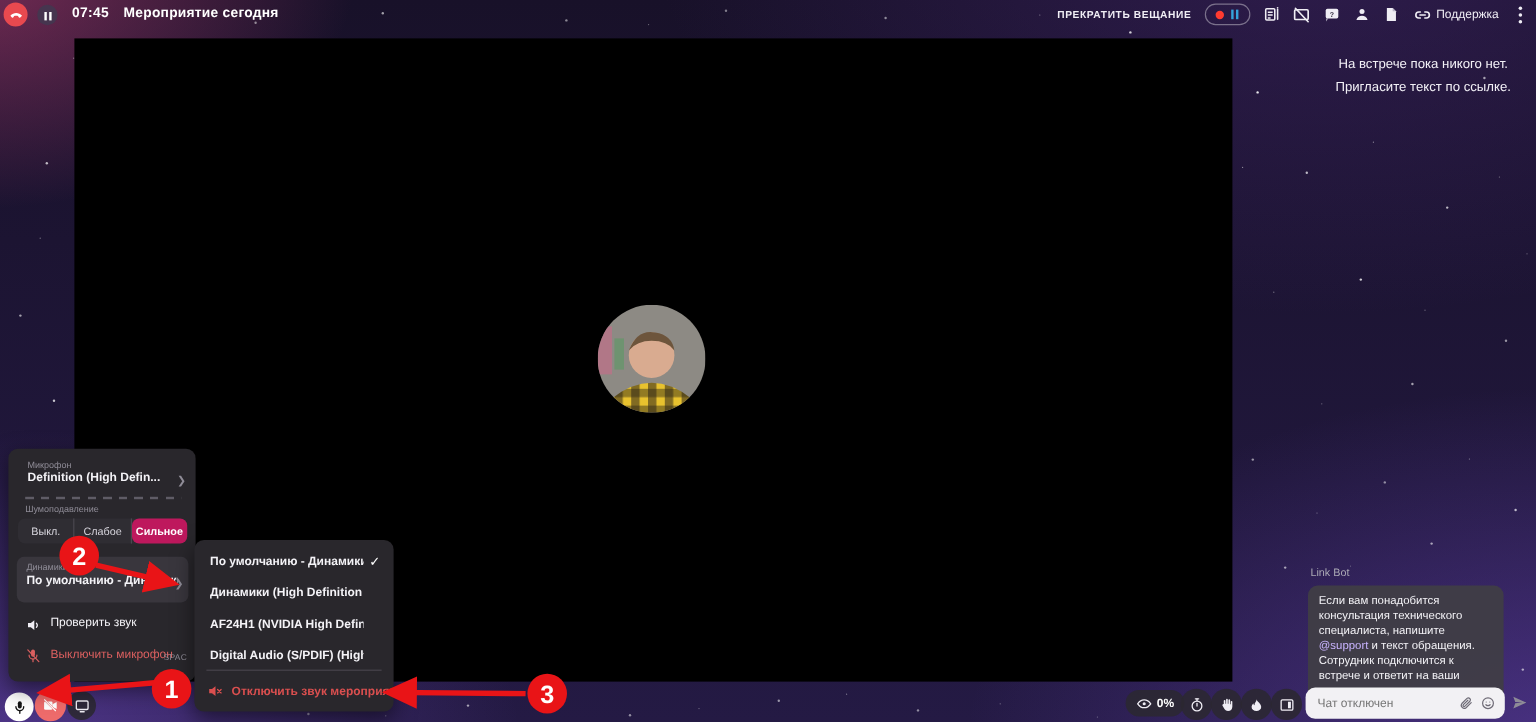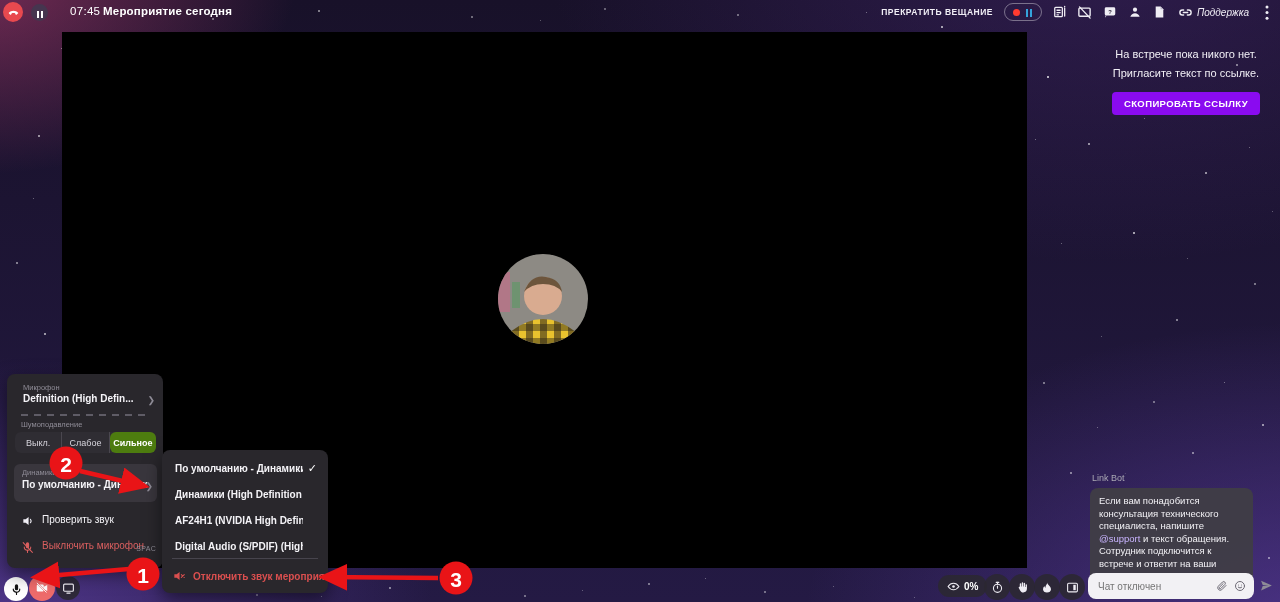--- a/index.html
+++ b/index.html
@@ -34,32 +34,32 @@
     1144px 118px rgba(255,255,255,.5),1187px 258px rgba(255,255,255,.4),1224px 382px rgba(255,255,255,.5),
     1249px 147px rgba(255,255,255,.45),1272px 211px rgba(255,255,255,.4),1168px 498px rgba(255,255,255,.5),
     1216px 541px rgba(255,255,255,.4),1097px 427px rgba(255,255,255,.45),866px 12px rgba(255,255,255,.5),
     540px 20px rgba(255,255,255,.4),162px 8px rgba(255,255,255,.45);}
   
   .btn-hangup{position:absolute;left:3px;top:2px;width:20px;height:20px;border-radius:50%;
     background:#e8494f;display:flex;align-items:center;justify-content:center;cursor:pointer;}
   .btn-pause-top{position:absolute;left:31px;top:4px;width:17px;height:17px;border-radius:50%;
     background:rgba(66,56,80,.85);display:flex;align-items:center;justify-content:center;cursor:pointer;}
   .pausebars i{display:inline-block;width:2px;height:7px;background:#fff;margin:0 1px;}
-  .tb-timer{position:absolute;left:70px;top:5px;font-size:11.5px;font-weight:normal;letter-spacing:.3px;}
+  .tb-timer{position:absolute;left:60px;top:5px;font-size:11.5px;font-weight:bold;letter-spacing:.3px;}
   .tb-title{position:absolute;left:103px;top:5px;font-size:11.5px;font-weight:bold;letter-spacing:.2px;}
   .tb-right{position:absolute;right:6px;top:0;height:24px;display:flex;align-items:center;gap:11px;}
   .tb-stop{font-size:8.5px;font-weight:bold;letter-spacing:.5px;color:#f0eef5;cursor:pointer;}
   .rec-pill{width:36px;height:16px;border:1px solid rgba(255,255,255,.38);border-radius:9px;
     display:flex;align-items:center;justify-content:center;gap:5px;cursor:pointer;}
   .rec-dot{width:7px;height:7px;border-radius:50%;background:#ff3b30;}
   .rec-pause i{display:inline-block;width:2px;height:8px;background:#35a3dc;margin:0 .8px;}
   .tb-ic{width:14px;height:14px;display:flex;align-items:center;justify-content:center;cursor:pointer;}
   .tb-ic svg{display:block;}
   .tb-support{display:flex;align-items:center;gap:4px;cursor:pointer;}
-  .tb-support span{font-size:10px;color:#efedf4;font-style:italic;}
+  .tb-support span{font-size:10px;color:#efedf4;}
   
   .video{position:absolute;left:62px;top:32px;width:965px;height:536px;background:#000;}
   .avatar{position:absolute;left:436px;top:222px;width:90px;height:90px;border-radius:50%;overflow:hidden;}
   
   .empty{position:absolute;left:1094px;top:48px;width:184px;text-align:center;}
   .empty p{margin:0 0 7px;font-size:11px;color:#f2f0f6;}
   .copy-btn{display:inline-block;margin-top:6px;padding:6px 12px;background:#8a0bf0;border:none;
     border-radius:4px;color:#fff;font-size:9.5px;font-weight:bold;letter-spacing:.4px;cursor:pointer;
     font-family:"Liberation Sans",sans-serif;}
   
@@ -93,21 +93,21 @@
   .p-label{position:absolute;font-size:7.5px;color:#8f8c97;}
   .p-device{position:absolute;font-size:10px;font-weight:bold;color:#f4f3f7;white-space:nowrap;}
   .p-chev{position:absolute;color:#8f8c97;font-size:9px;cursor:pointer;}
   .p-dash{position:absolute;left:14px;right:12px;top:40px;height:2px;
     background:repeating-linear-gradient(90deg,#5f5c66 0 7px,transparent 7px 13px);}
   .seg{position:absolute;left:8px;top:58px;width:141px;height:21px;background:#2f2d33;border-radius:6px;
     display:flex;align-items:stretch;}
   .seg span{flex:1;display:flex;align-items:center;justify-content:center;font-size:9px;color:#d6d4dc;
     border-right:1px solid #4a474f;cursor:pointer;}
   .seg span:last-child{border-right:none;}
-  .seg span.sel{background:#4d7c0f;border-radius:6px;color:#fff;font-weight:bold;border-right:none;}
+  .seg span.sel{background:#be185d;border-radius:6px;color:#fff;font-weight:bold;border-right:none;}
   .hover-row{position:absolute;left:7px;top:90px;width:143px;height:38px;background:#39363d;border-radius:6px;cursor:pointer;}
   .row-test{position:absolute;left:0;top:136px;width:100%;height:24px;cursor:pointer;}
   .row-mute{position:absolute;left:0;top:162px;width:100%;height:24px;cursor:pointer;}
   .row-ic{position:absolute;left:14px;top:4px;}
   .row-tx{position:absolute;left:35px;top:4px;font-size:10px;color:#f4f3f7;white-space:nowrap;}
   .row-mute .row-tx{color:#da5f5f;}
   .hotkey{position:absolute;right:7px;top:9px;font-size:7px;color:#8f8c97;letter-spacing:.3px;}
   
   .popup2{position:absolute;left:162px;top:450px;width:166px;height:143px;background:#29272c;
     border-radius:8px;box-shadow:0 6px 18px rgba(0,0,0,.5);z-index:11;}
@@ -229,21 +229,20 @@
         <path d="M12 78 Q45 52 78 78 L78 90 L12 90 Z" fill="url(#plaid)"></path>
         <circle cx="45" cy="42" r="19" fill="#d9ab90"></circle>
         <path d="M26 38 Q33 20 48 23 Q62 25 64 38 Q58 30 45 30 Q33 30 26 38Z" fill="#6d553c"></path>
       </svg>
     </div>
   </div>
 
   <div class="empty">
     <p>На встрече пока никого нет.</p>
     <p>Пригласите текст по ссылке.</p>
-    <button class="copy-btn">СКОПИРОВАТЬ ССЫЛКУ</button>
   </div>
 
   <div class="bot-name"><span>Link Bot</span><sup>˙</sup></div>
   <div class="chat-bubble"><span>Если вам понадобится консультация технического специалиста, напишите </span><span class="mention">@support</span><span> и текст обращения. Сотрудник подключится к встрече и ответит на ваши вопросы.</span></div>
 
   <div class="ctl mic-btn">
     <span style="display:flex">
       <svg width="13" height="13" viewBox="0 0 24 24" fill="none" stroke="#141414" stroke-width="2.1" stroke-linecap="round">
           <rect x="9" y="2.5" width="6" height="11" rx="3" fill="#141414" stroke="none"></rect>
           <path d="M6 11a6 6 0 0 0 12 0"></path>

